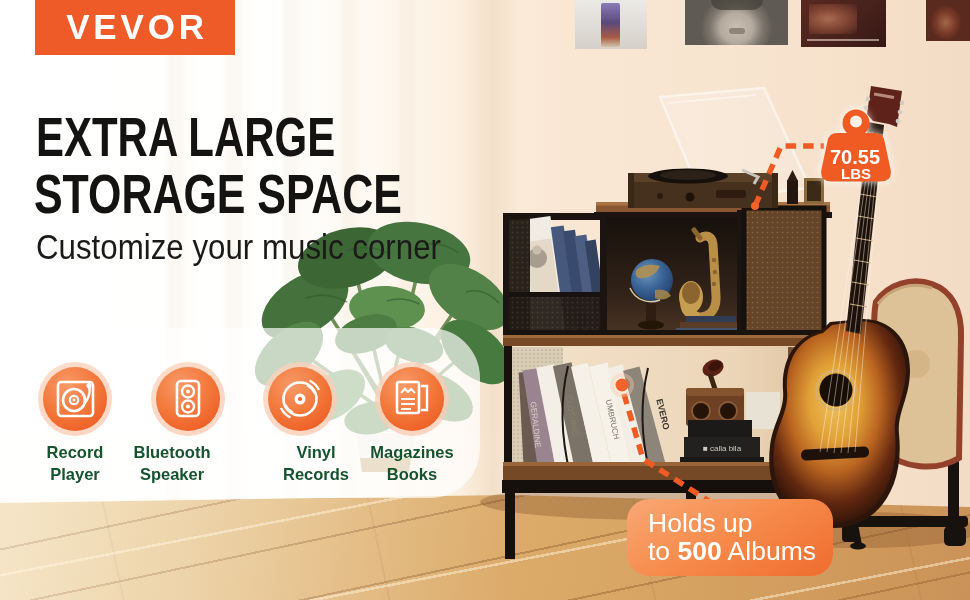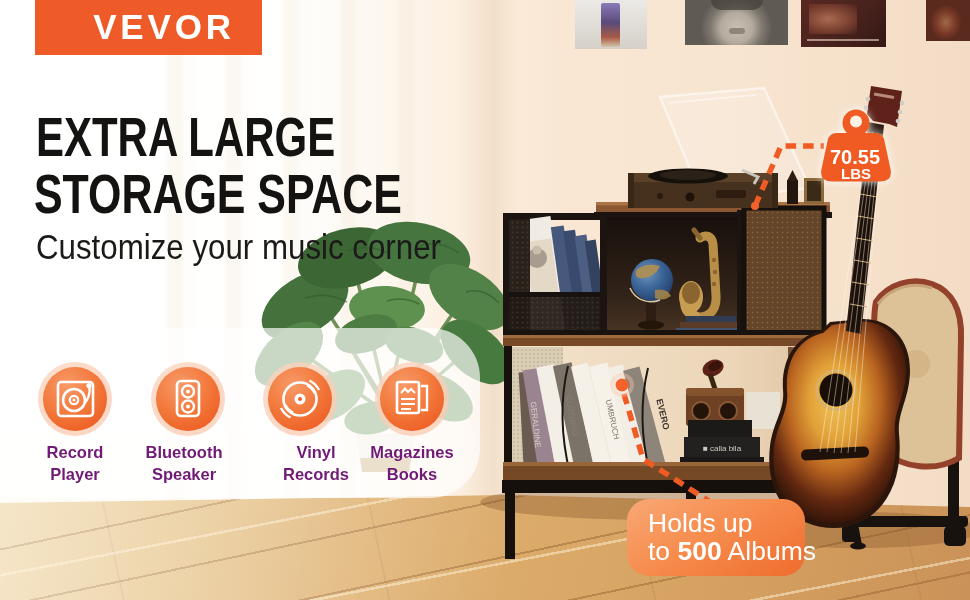--- a/index.html
+++ b/index.html
@@ -35,33 +35,33 @@
 .a3 i{position:absolute;left:8px;top:4px;width:48px;height:30px;display:block;background:radial-gradient(ellipse at 40% 50%,#a86a50 0%,#7a4030 55%,rgba(90,40,34,0) 100%);}
 .a3 b{position:absolute;left:6px;top:39px;width:72px;height:2px;display:block;background:rgba(255,235,220,0.55);}
 .a4{left:926px;width:44px;height:41px;background:radial-gradient(ellipse 16px 18px at 45% 55%,#a06848 0%,#7a3a28 60%,#5a2a1e 100%);}
 
 .pill{left:-50px;top:328px;width:530px;height:170px;border-radius:50px;background:rgba(255,255,255,0.68);}
 
 .circ{top:362px;width:74px;height:74px;border-radius:50%;background:radial-gradient(circle at 38% 30%,rgba(252,215,194,0.8) 0%,rgba(249,198,172,0.75) 100%);}
 .circ .in{position:absolute;left:5px;top:5px;width:64px;height:64px;border-radius:50%;
  background:radial-gradient(circle at 38% 28%,#f79a68 0%,#f37a3d 45%,#ee6026 80%,#ea5a22 100%);}
 .c1{left:38px;}.c2{left:151px;}.c3{left:263px;}.c4{left:375px;}
-.lbl{top:442px;width:120px;text-align:center;font-weight:bold;font-size:16.5px;line-height:21.5px;color:#701a75;}
-.l1{left:15px;}.l2{left:124px;}.l3{left:256px;}.l4{left:352px;}
+.lbl{top:442px;width:120px;text-align:center;font-weight:bold;font-size:16.5px;line-height:21.5px;color:#14532d;}
+.l1{left:15px;}.l2{left:112px;}.l3{left:256px;}.l4{left:352px;}
 .icon{left:0;top:0;}
 
-.logo{left:35px;top:0;width:200px;height:55px;background:#ee5a28;color:#fff;text-align:center;padding-left:27px;}
+.logo{left:35px;top:0;width:200px;height:55px;background:#ee5a28;color:#fff;text-align:center;}
 .logo span{font-weight:bold;font-size:35px;letter-spacing:3.8px;line-height:53px;display:inline-block;margin-left:4px;}
 
 .hl{font-weight:bold;font-size:55.5px;line-height:55.5px;color:#141312;transform-origin:0 0;white-space:nowrap;}
 .hA{left:36px;top:110px;transform:scaleX(.756);}
 .hB{left:34px;top:167px;transform:scaleX(.773);}
 .sub{left:36px;top:227px;font-size:35.6px;line-height:41px;color:#1b1a19;transform:scaleX(.879);transform-origin:0 0;white-space:nowrap;}
 
-.holds{left:627px;top:499px;width:178px;height:77px;border-radius:22px;
+.holds{left:627px;top:499px;width:206px;height:77px;border-radius:22px;
  background:linear-gradient(150deg,#f9a876 0%,#f68d4e 45%,#ef6c2d 100%);color:#fff;text-decoration:underline;}
 .holds .t{position:absolute;left:21px;top:10px;font-size:26.5px;line-height:28px;white-space:nowrap;}
 </style>
 </head>
 <body>
 <div class="scene">
   <div class="abs wall"></div>
   <div class="abs curt1"></div>
   <div class="abs wallshade"></div>
   <div class="abs floor"></div>

